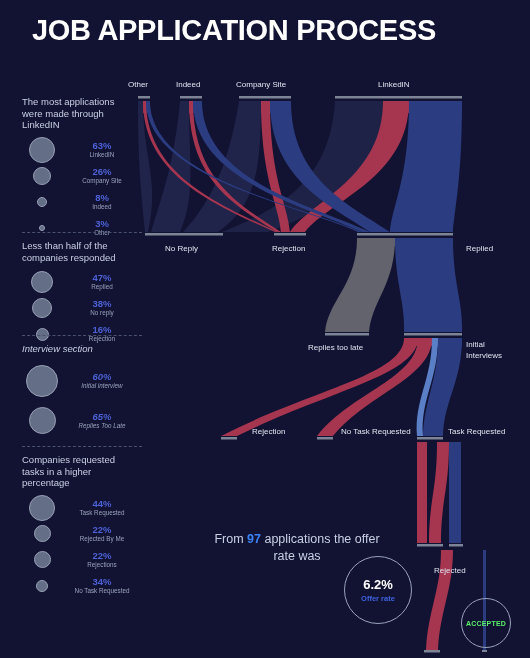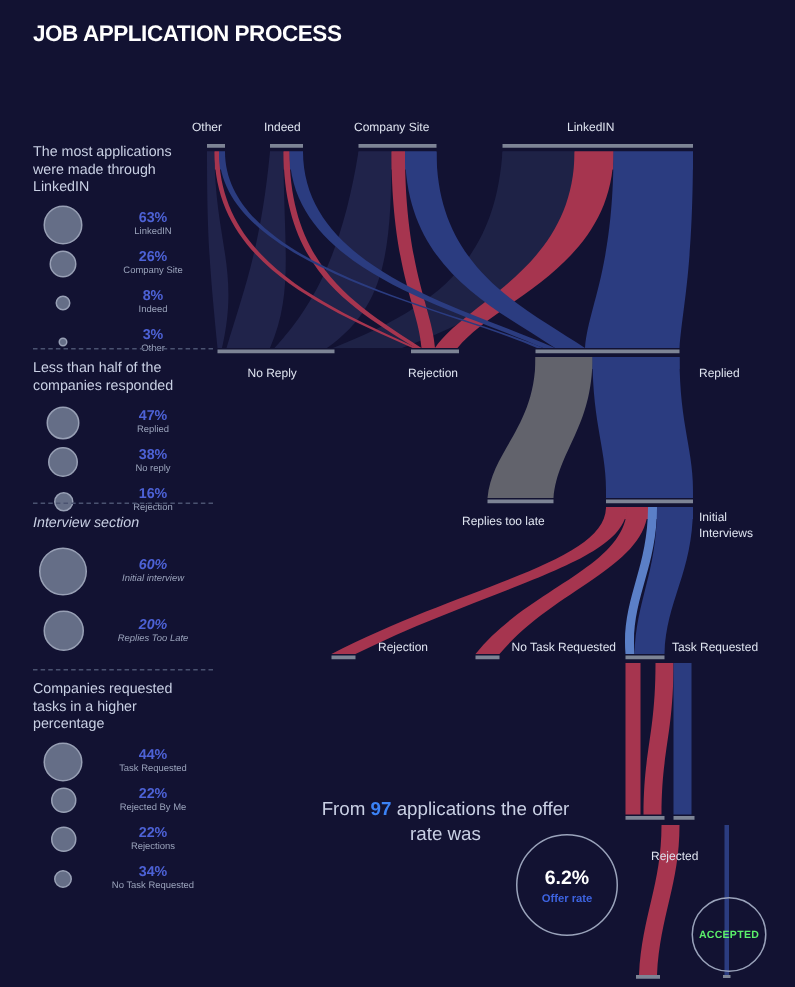--- a/index.html
+++ b/index.html
@@ -4,22 +4,22 @@
 <style>
   html,body{margin:0;padding:0;}
   body{
     width:530px;height:658px;
     background:#121232;
     font-family:"Liberation Sans", sans-serif;
     overflow:hidden;
     position:relative;
   }
   #page-title{
-    position:absolute;left:22px;top:14px;
-    font-size:15px;font-weight:bold;color:#ffffff;
+    position:absolute;left:32px;top:14px;
+    font-size:29px;font-weight:bold;color:#ffffff;
     letter-spacing:-0.3px;
   }
   
   .legend-panel{position:absolute;left:22px;width:120px;}
   .legend-title{
     color:#c9d0e4;font-size:9.5px;line-height:11.5px;
     font-weight:normal;margin-bottom:6px;width:108px;
   }
   .legend-rows{position:relative;}
   .legend-row{
@@ -321,21 +321,21 @@
       <span class="legend-text">
         <span class="legend-pct">60%</span>
         <span class="legend-lbl">Initial interview</span>
       </span>
     </div>
     <div class="legend-row" style="height:40px;">
       <span class="bubble-cell">
           <span class="bubble" style="width:27px;height:27px;"></span>
         </span>
       <span class="legend-text">
-        <span class="legend-pct">20%</span>
+        <span class="legend-pct">65%</span>
         <span class="legend-lbl">Replies Too Late</span>
       </span>
     </div>
   </div>
 </div>
 
 <div class="divider" style="top:446px;"></div>
 
 <div class="legend-panel" style="top:454px;">
   <div class="legend-title">Companies requested tasks in a higher percentage</div>

